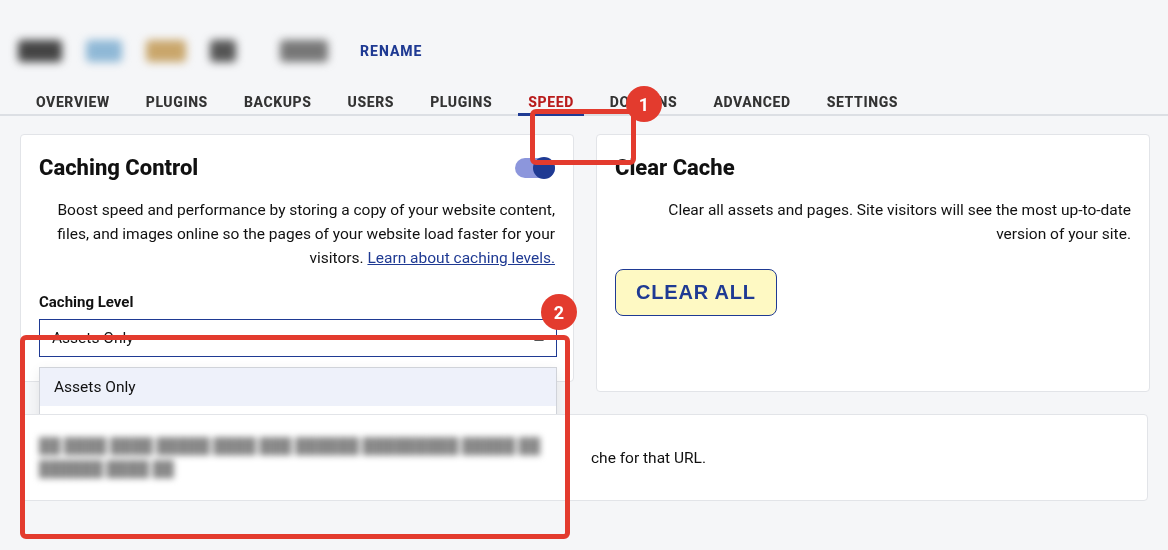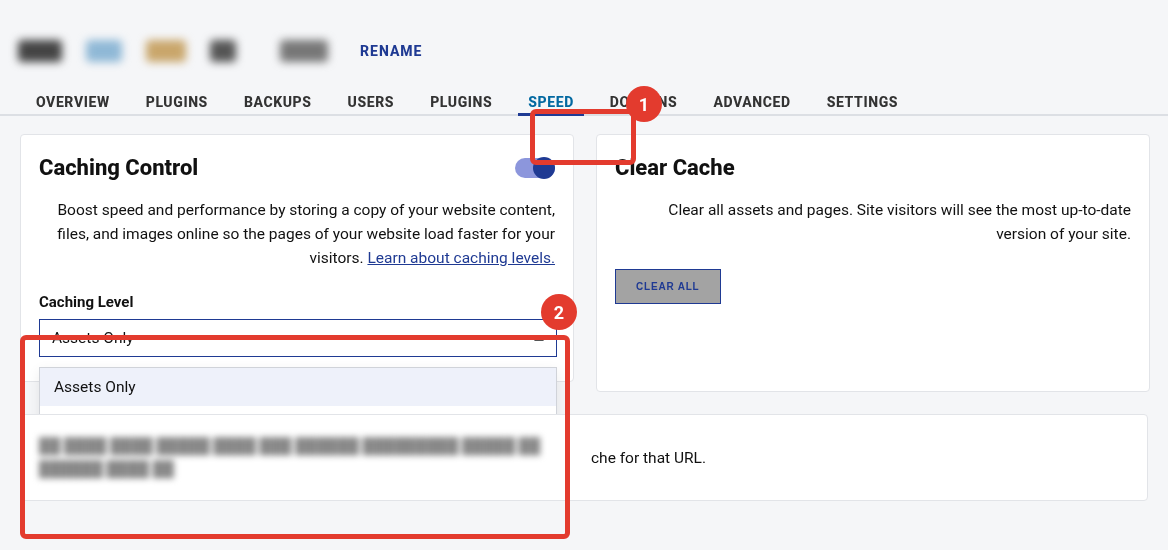--- a/index.html
+++ b/index.html
@@ -64,21 +64,21 @@
   .tab {
     padding: 14px 18px 4px 18px;
     font-weight: 800;
     letter-spacing: 0.6px;
     font-size: 14px;
     color: #333;
     cursor: pointer;
     position: relative;
   }
   .tab.active {
-    color: #0369a1;
+    color: #b91c1c;
   }
   .tab.active::after {
     content:"";
     position:absolute;
     left:8px; right:8px; bottom:-2px;
     height:3px;
     background:#1f3a93;
   }
   .speed-highlight {
     position: absolute;
@@ -173,27 +173,27 @@
   .dropdown-item {
     padding: 10px 14px;
     font-size:15.5px;
     cursor:pointer;
   }
   .dropdown-item.selected { background:#eef1fa; }
 
   .clear-btn {
     border: 1.5px solid #1f3a93;
     color:#1f3a93;
-    background:#a3a3a3;
+    background:#fef9c3;
     font-weight:800;
     letter-spacing: 0.8px;
-    font-size:10px;
+    font-size:20px;
     padding: 11px 20px;
     cursor:pointer;
-    border-radius:0;
+    border-radius:8px;
   }
 
   .lower-card {
     margin: 22px 20px 0 20px;
     background:#fff;
     border:1px solid #e2e4e8;
     border-radius:4px;
     padding: 20px 18px;
     position:relative;
   }

